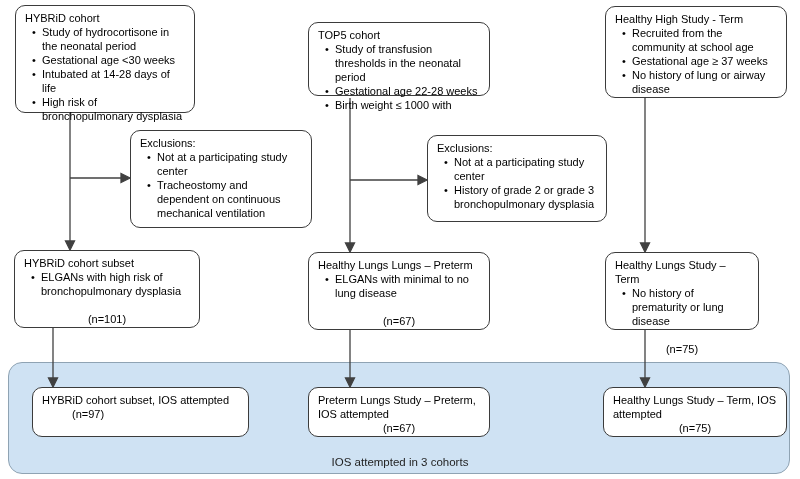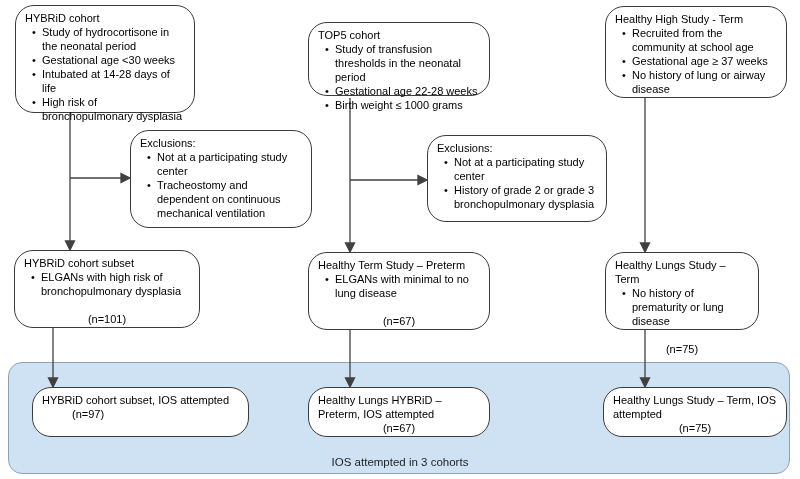--- a/index.html
+++ b/index.html
@@ -19,21 +19,21 @@
   }
   #band-caption{
     position:absolute;left:8px;top:456px;width:784px;
     text-align:center;font-size:11.5px;color:#1f1f1f;
   }
   
   #arrows{position:absolute;left:0;top:0;width:800px;height:479px;}
   
   .box{
     position:absolute;background:#ffffff;
-    border:1.5px solid #3b3b3b;border-radius:19px;
+    border:1.5px solid #3b3b3b;border-radius:10px;
     box-sizing:border-box;padding:5px 9px 4px 9px;
     font-size:11px;line-height:14px;
   }
   .box-title{font-weight:normal;}
   .box-title.bold{font-weight:normal;}
   ul.bullets{margin:0;padding:0 0 0 6px;list-style:none;}
   ul.bullets li{position:relative;padding-left:11px;}
   ul.bullets li::before{content:"\2022";position:absolute;left:1px;top:0;}
   .n-line{margin-top:14px;text-align:center;}
   .n-line.tight{margin-top:0;}
@@ -91,21 +91,21 @@
       <li>Intubated at 14-28 days of life</li>
       <li>High risk of bronchopulmonary dysplasia</li>
     </ul>
   </div>
 
   <div class="box" id="box-b1">
     <div class="box-title">TOP5 cohort</div>
     <ul class="bullets">
       <li>Study of transfusion thresholds in the neonatal period</li>
       <li>Gestational age 22-28 weeks</li>
-      <li>Birth weight ≤ 1000 grams</li>
+      <li>Birth weight ≤ 1000 with</li>
     </ul>
   </div>
 
   <div class="box" id="box-c1">
     <div class="box-title">Healthy High Study - Term</div>
     <ul class="bullets">
       <li>Recruited from the community at school age</li>
       <li>Gestational age ≥ 37 weeks</li>
       <li>No history of lung or airway disease</li>
     </ul>
@@ -129,42 +129,42 @@
 
   <div class="box" id="box-a2">
     <div class="box-title">HYBRiD cohort subset</div>
     <ul class="bullets">
       <li>ELGANs with high risk of bronchopulmonary dysplasia</li>
     </ul>
     <div class="n-line">(n=101)</div>
   </div>
 
   <div class="box" id="box-b2">
-    <div class="box-title">Healthy Term Study – Preterm</div>
+    <div class="box-title">Healthy Lungs Lungs – Preterm</div>
     <ul class="bullets">
       <li>ELGANs with minimal to no lung disease</li>
     </ul>
     <div class="n-line">(n=67)</div>
   </div>
 
   <div class="box" id="box-c2">
     <div class="box-title">Healthy Lungs Study – Term</div>
     <ul class="bullets">
       <li>No history of prematurity or lung disease</li>
     </ul>
     <div class="n-line">(n=75)</div>
   </div>
 
   <div class="box" id="box-a3">
     <div class="box-title">HYBRiD cohort subset, IOS attempted</div>
     <div class="n-line tight indent">(n=97)</div>
   </div>
 
   <div class="box" id="box-b3">
-    <div class="box-title">Healthy Lungs HYBRiD – Preterm, IOS attempted</div>
+    <div class="box-title">Preterm Lungs Study – Preterm, IOS attempted</div>
     <div class="n-line tight">(n=67)</div>
   </div>
 
   <div class="box" id="box-c3">
     <div class="box-title">Healthy Lungs Study – Term, IOS attempted</div>
     <div class="n-line tight">(n=75)</div>
   </div>
 
   <div id="band-caption">IOS attempted in 3 cohorts</div>
 

